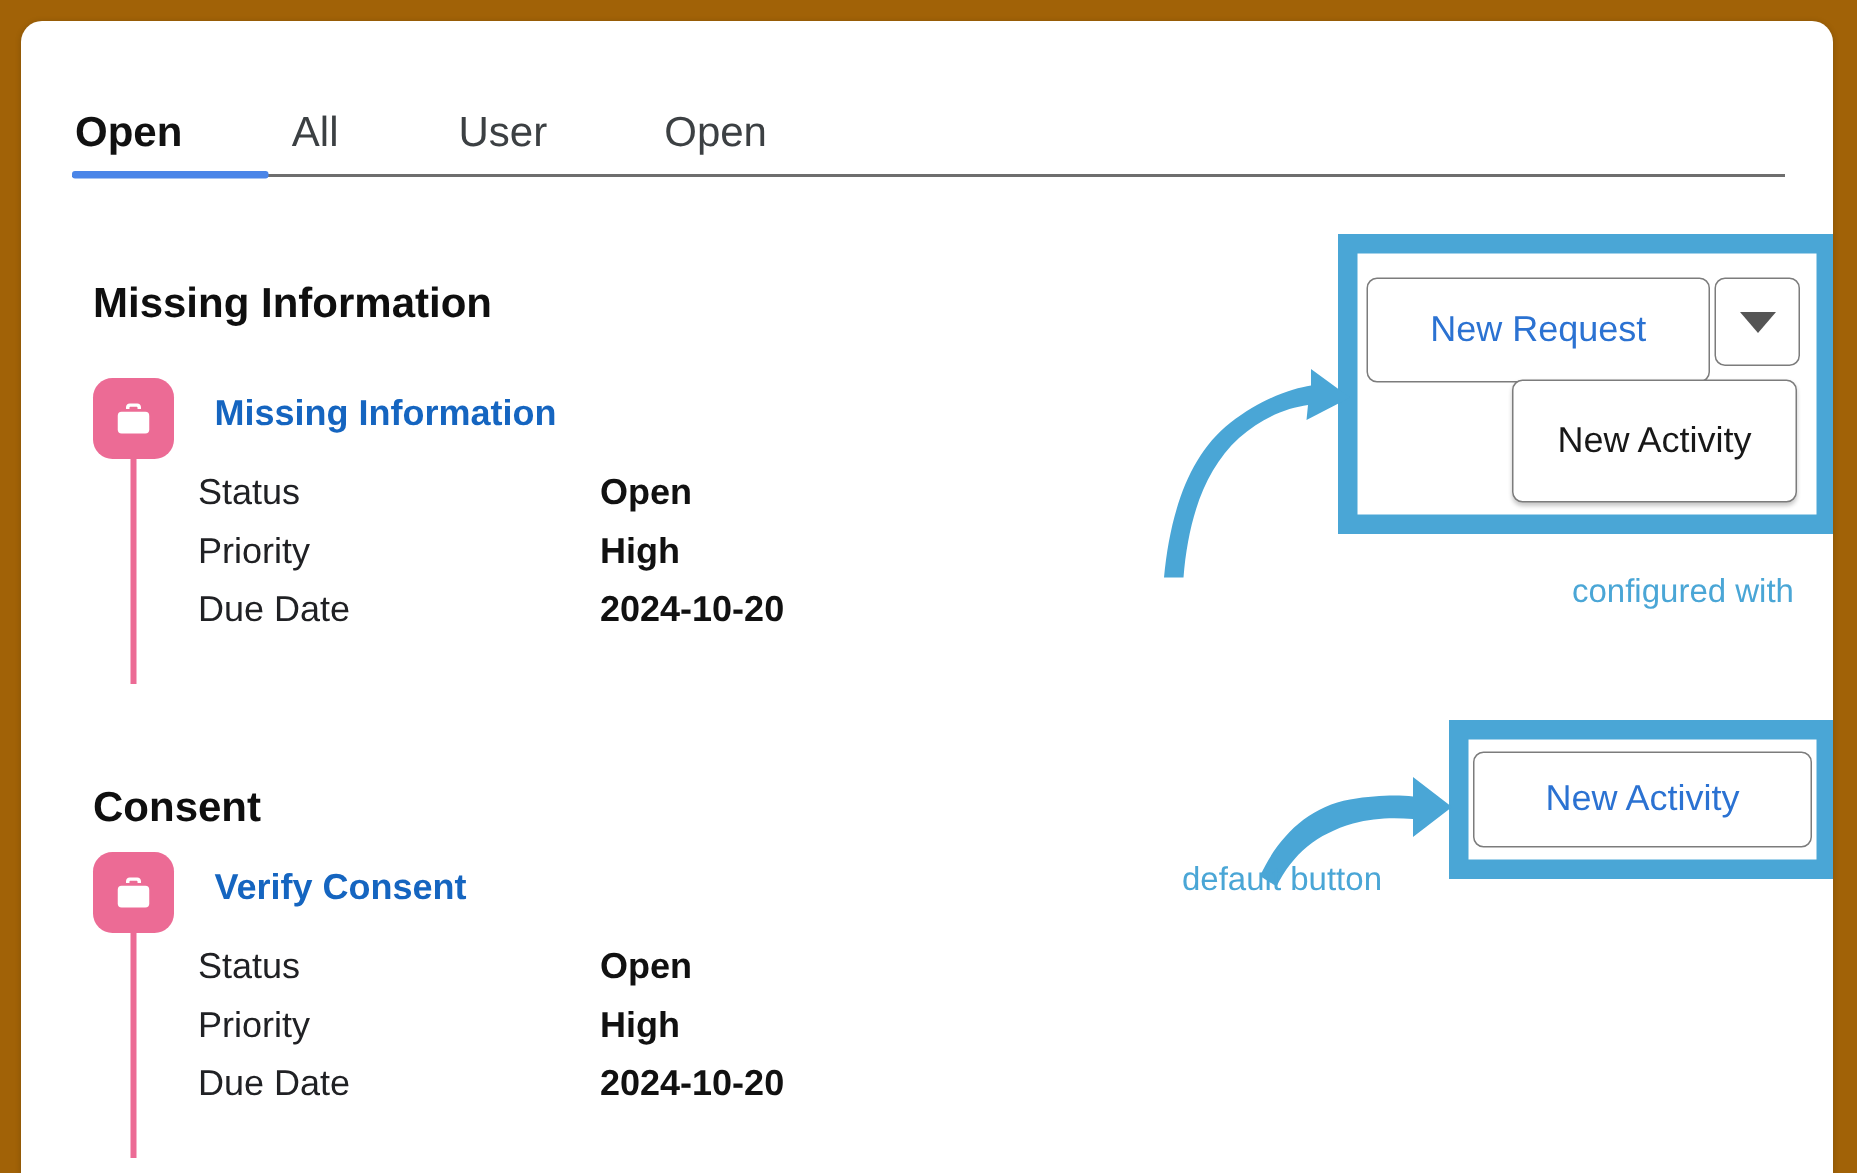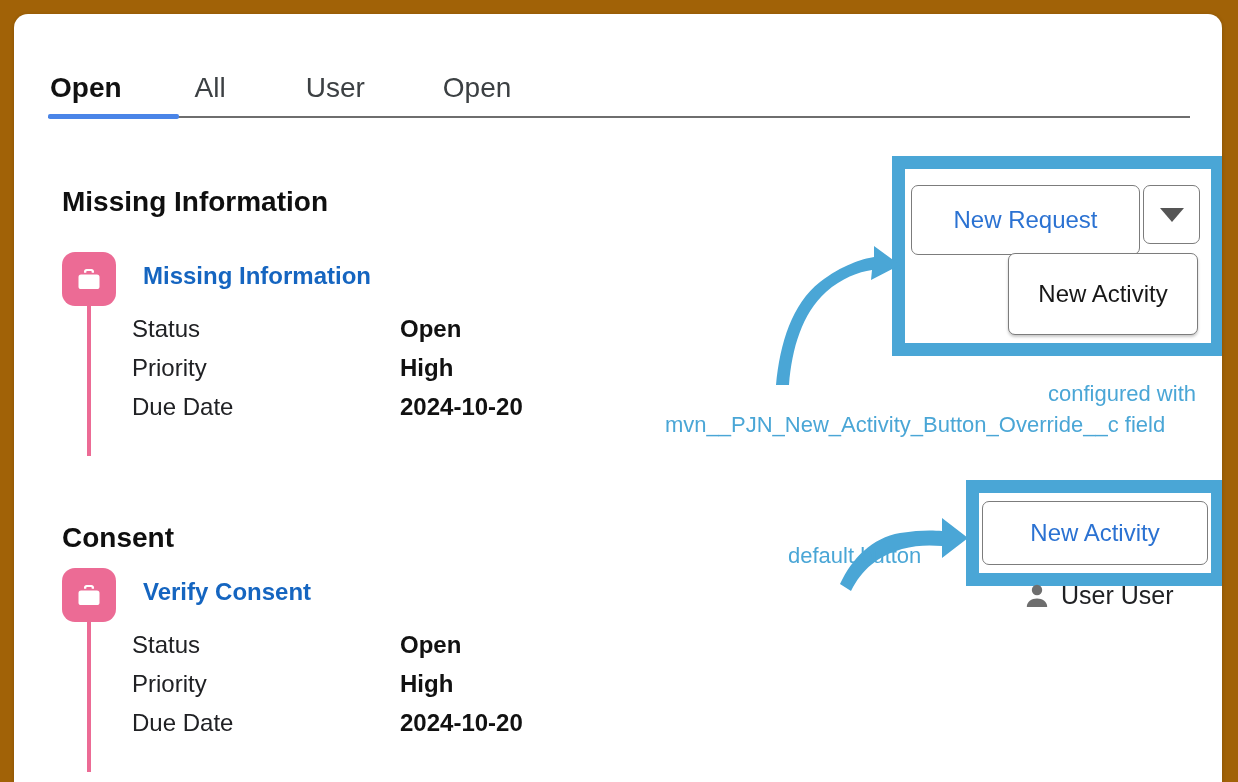--- a/index.html
+++ b/index.html
@@ -198,21 +198,21 @@
 
   
   .anno {
     position: absolute;
     color: #4aa6d6;
     font-size: 22px;
     white-space: nowrap;
   }
   #anno-top-1 { left: 1034px; top: 367px; }
   #anno-top-2 { left: 651px;  top: 398px; }
-  #anno-bottom { left: 774px; top: 529px; }
+  #anno-bottom { left: 774px; top: 559px; }
 
   .arrow-svg { position: absolute; }
   #arrow-top { left: 744px; top: 224px; }
   #arrow-bottom { left: 820px; top: 492px; }
 </style>
 </head>
 <body>
 
 <div id="page">
   <div class="card">
@@ -292,38 +292,30 @@
     <button class="btn" id="btn-new-request-caret">
       <span class="caret"></span>
     </button>
 
     <div class="btn btn-dark" id="menu-new-activity">New Activity</div>
 
     <div id="hl-bottom"></div>
 
     <button class="btn" id="btn-new-activity">New Activity</button>
 
-    <div id="owner">
-      <svg width="26" height="26" viewBox="0 0 26 26">
-        <circle cx="13" cy="8" r="5.2" fill="#6e6e6e"></circle>
-        <path d="M2.8 25c0-5.6 4.6-8.6 10.2-8.6S23.2 19.4 23.2 25H2.8z" fill="#6e6e6e"></path>
-      </svg>
-      <span class="owner-name">User User</span>
-    </div>
 
     <svg class="arrow-svg" id="arrow-top" width="150" height="150" viewBox="0 0 150 150">
       <path d="M18 147 C 22 105, 34 66, 62 44 C 84 27, 104 21, 116 19
                L 116 8 L 142 27 L 113 42 L 114 32
                C 100 34, 84 40, 68 54 C 44 76, 34 110, 31 147 Z" fill="#4aa6d6"></path>
     </svg>
 
     <svg class="arrow-svg" id="arrow-bottom" width="140" height="90" viewBox="0 0 140 90">
       <path d="M6 78 C 18 52, 38 32, 66 27 C 84 24, 98 24, 108 25
                L 108 12 L 134 32 L 108 52 L 108 40
                C 96 39, 82 39, 68 43 C 44 50, 28 63, 17 85 Z" fill="#4aa6d6"></path>
     </svg>
 
     <div class="anno" id="anno-top-1">configured with</div>
-    <div class="anno" id="anno-top-2">mvn__PJN_New_Activity_Button_Override__c field</div>
     <div class="anno" id="anno-bottom">default button</div>
 
   </div>
 </div>
 
 </body></html>

